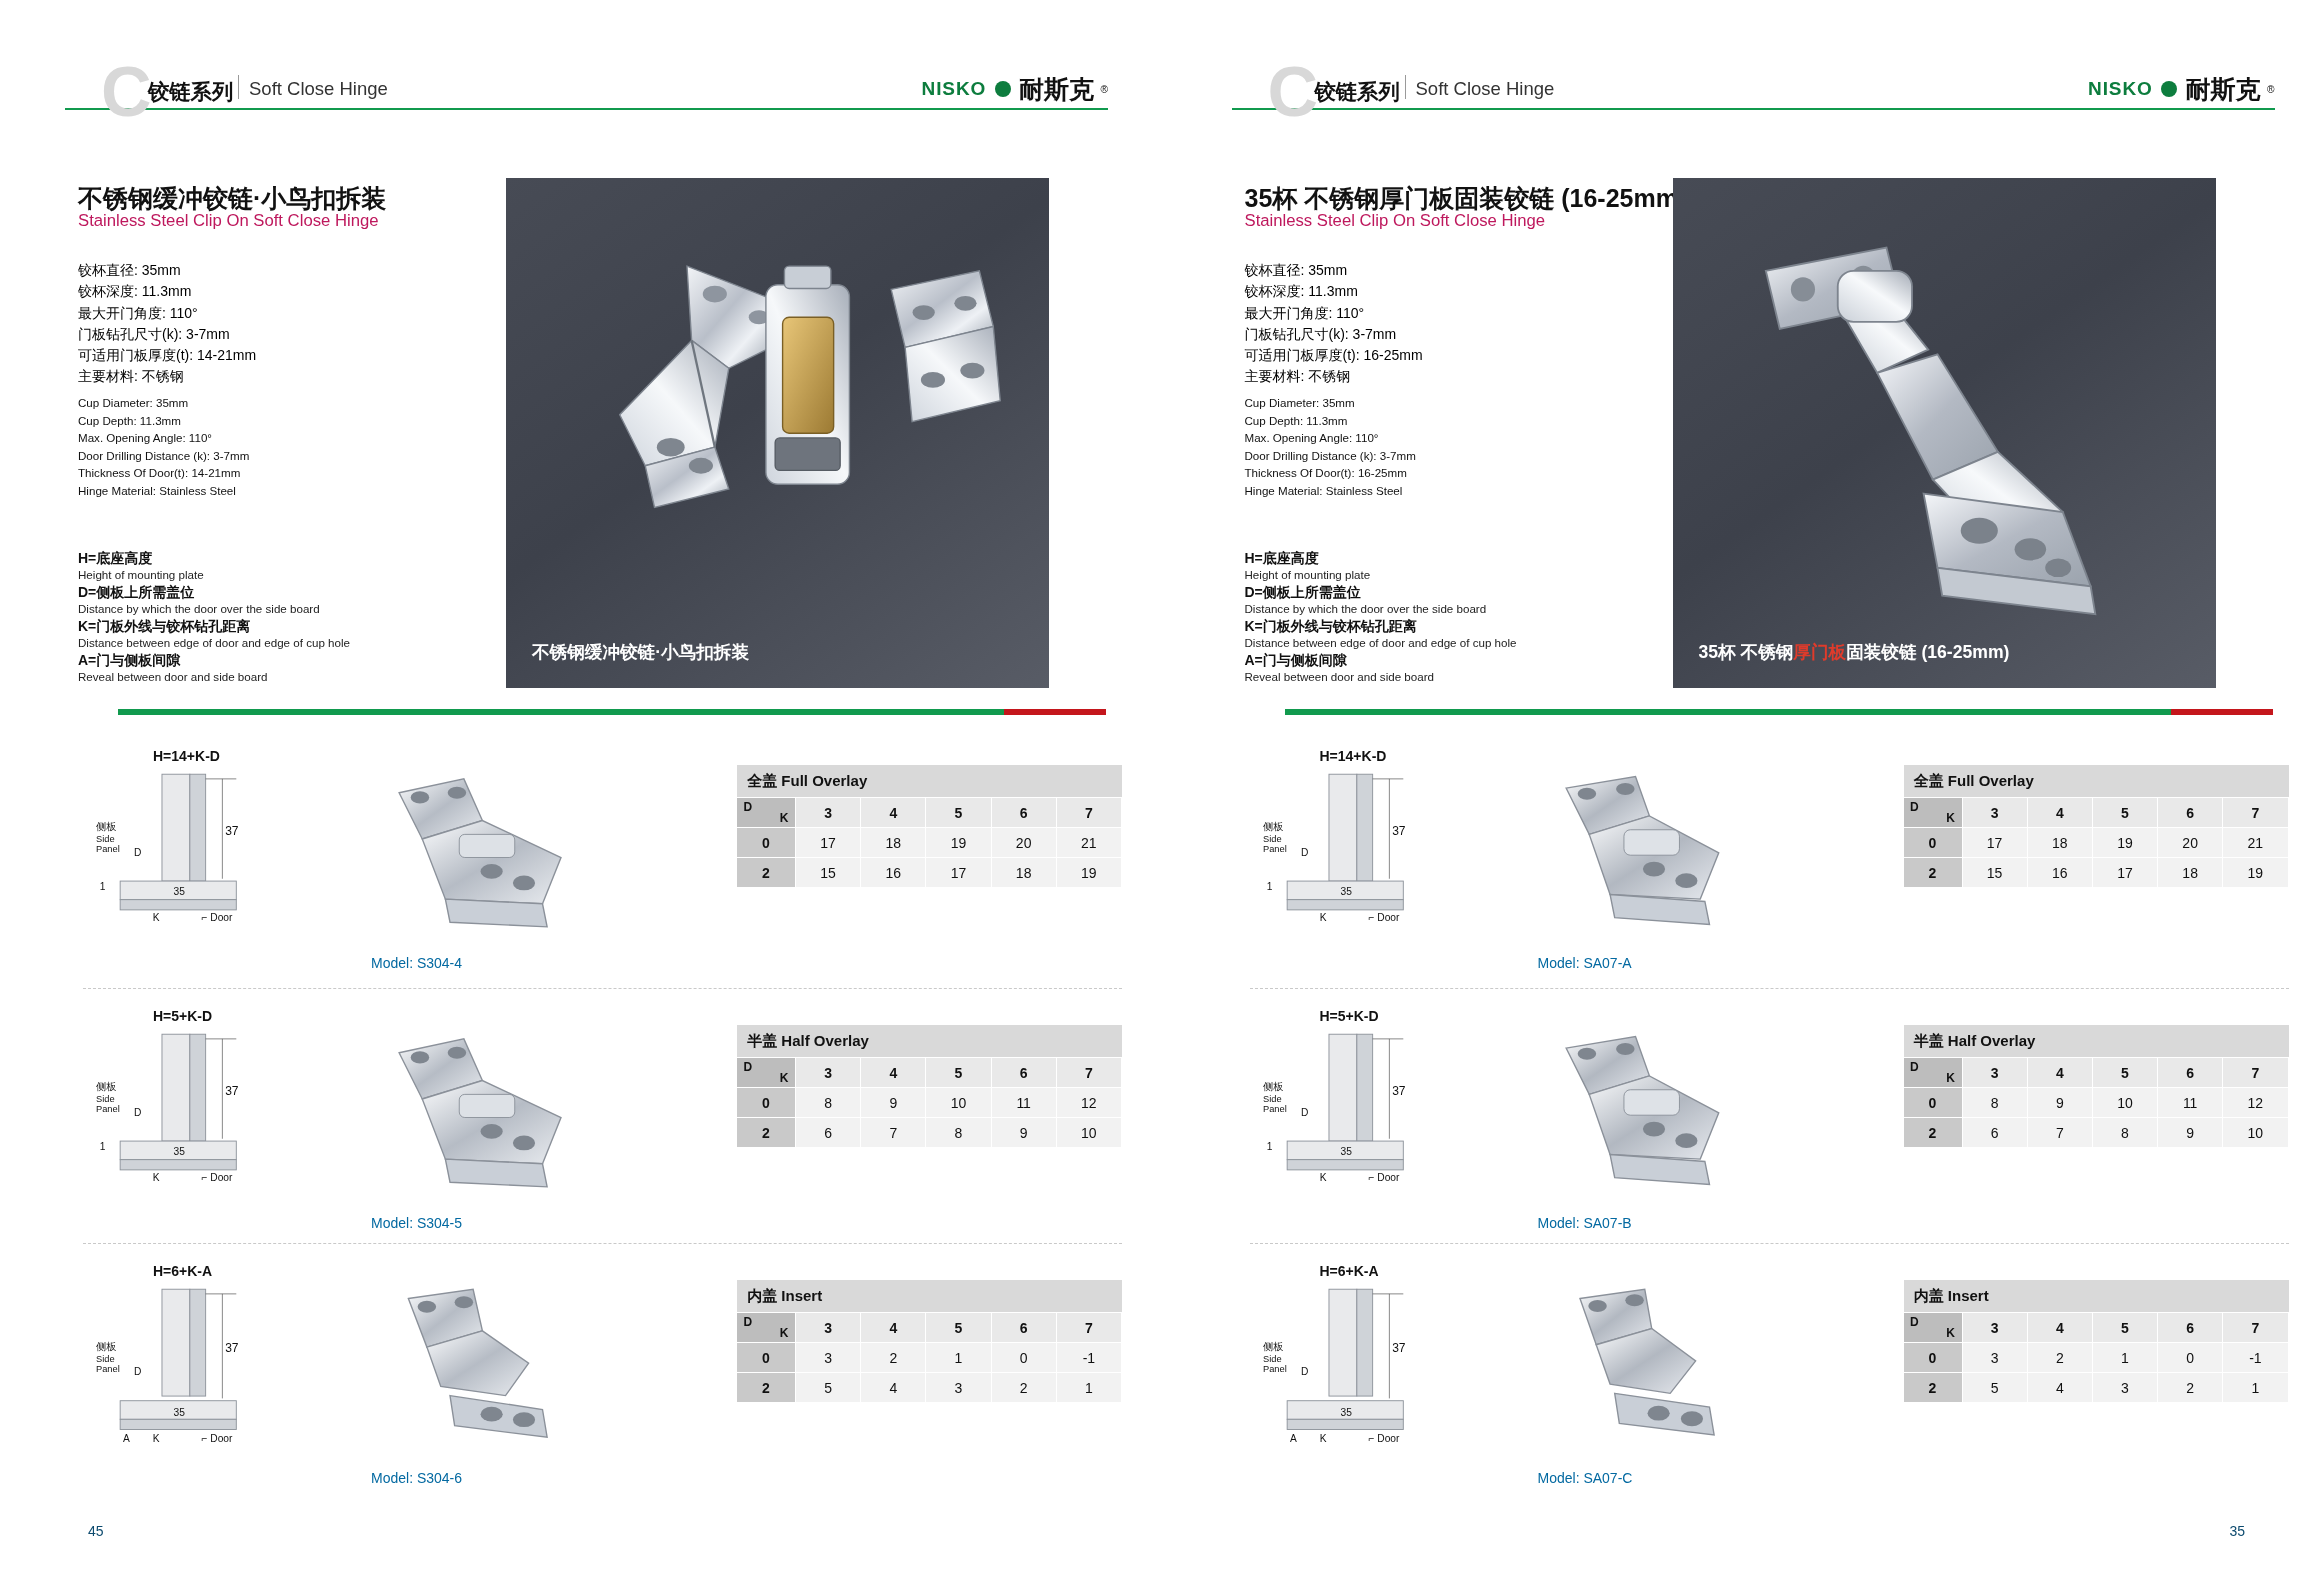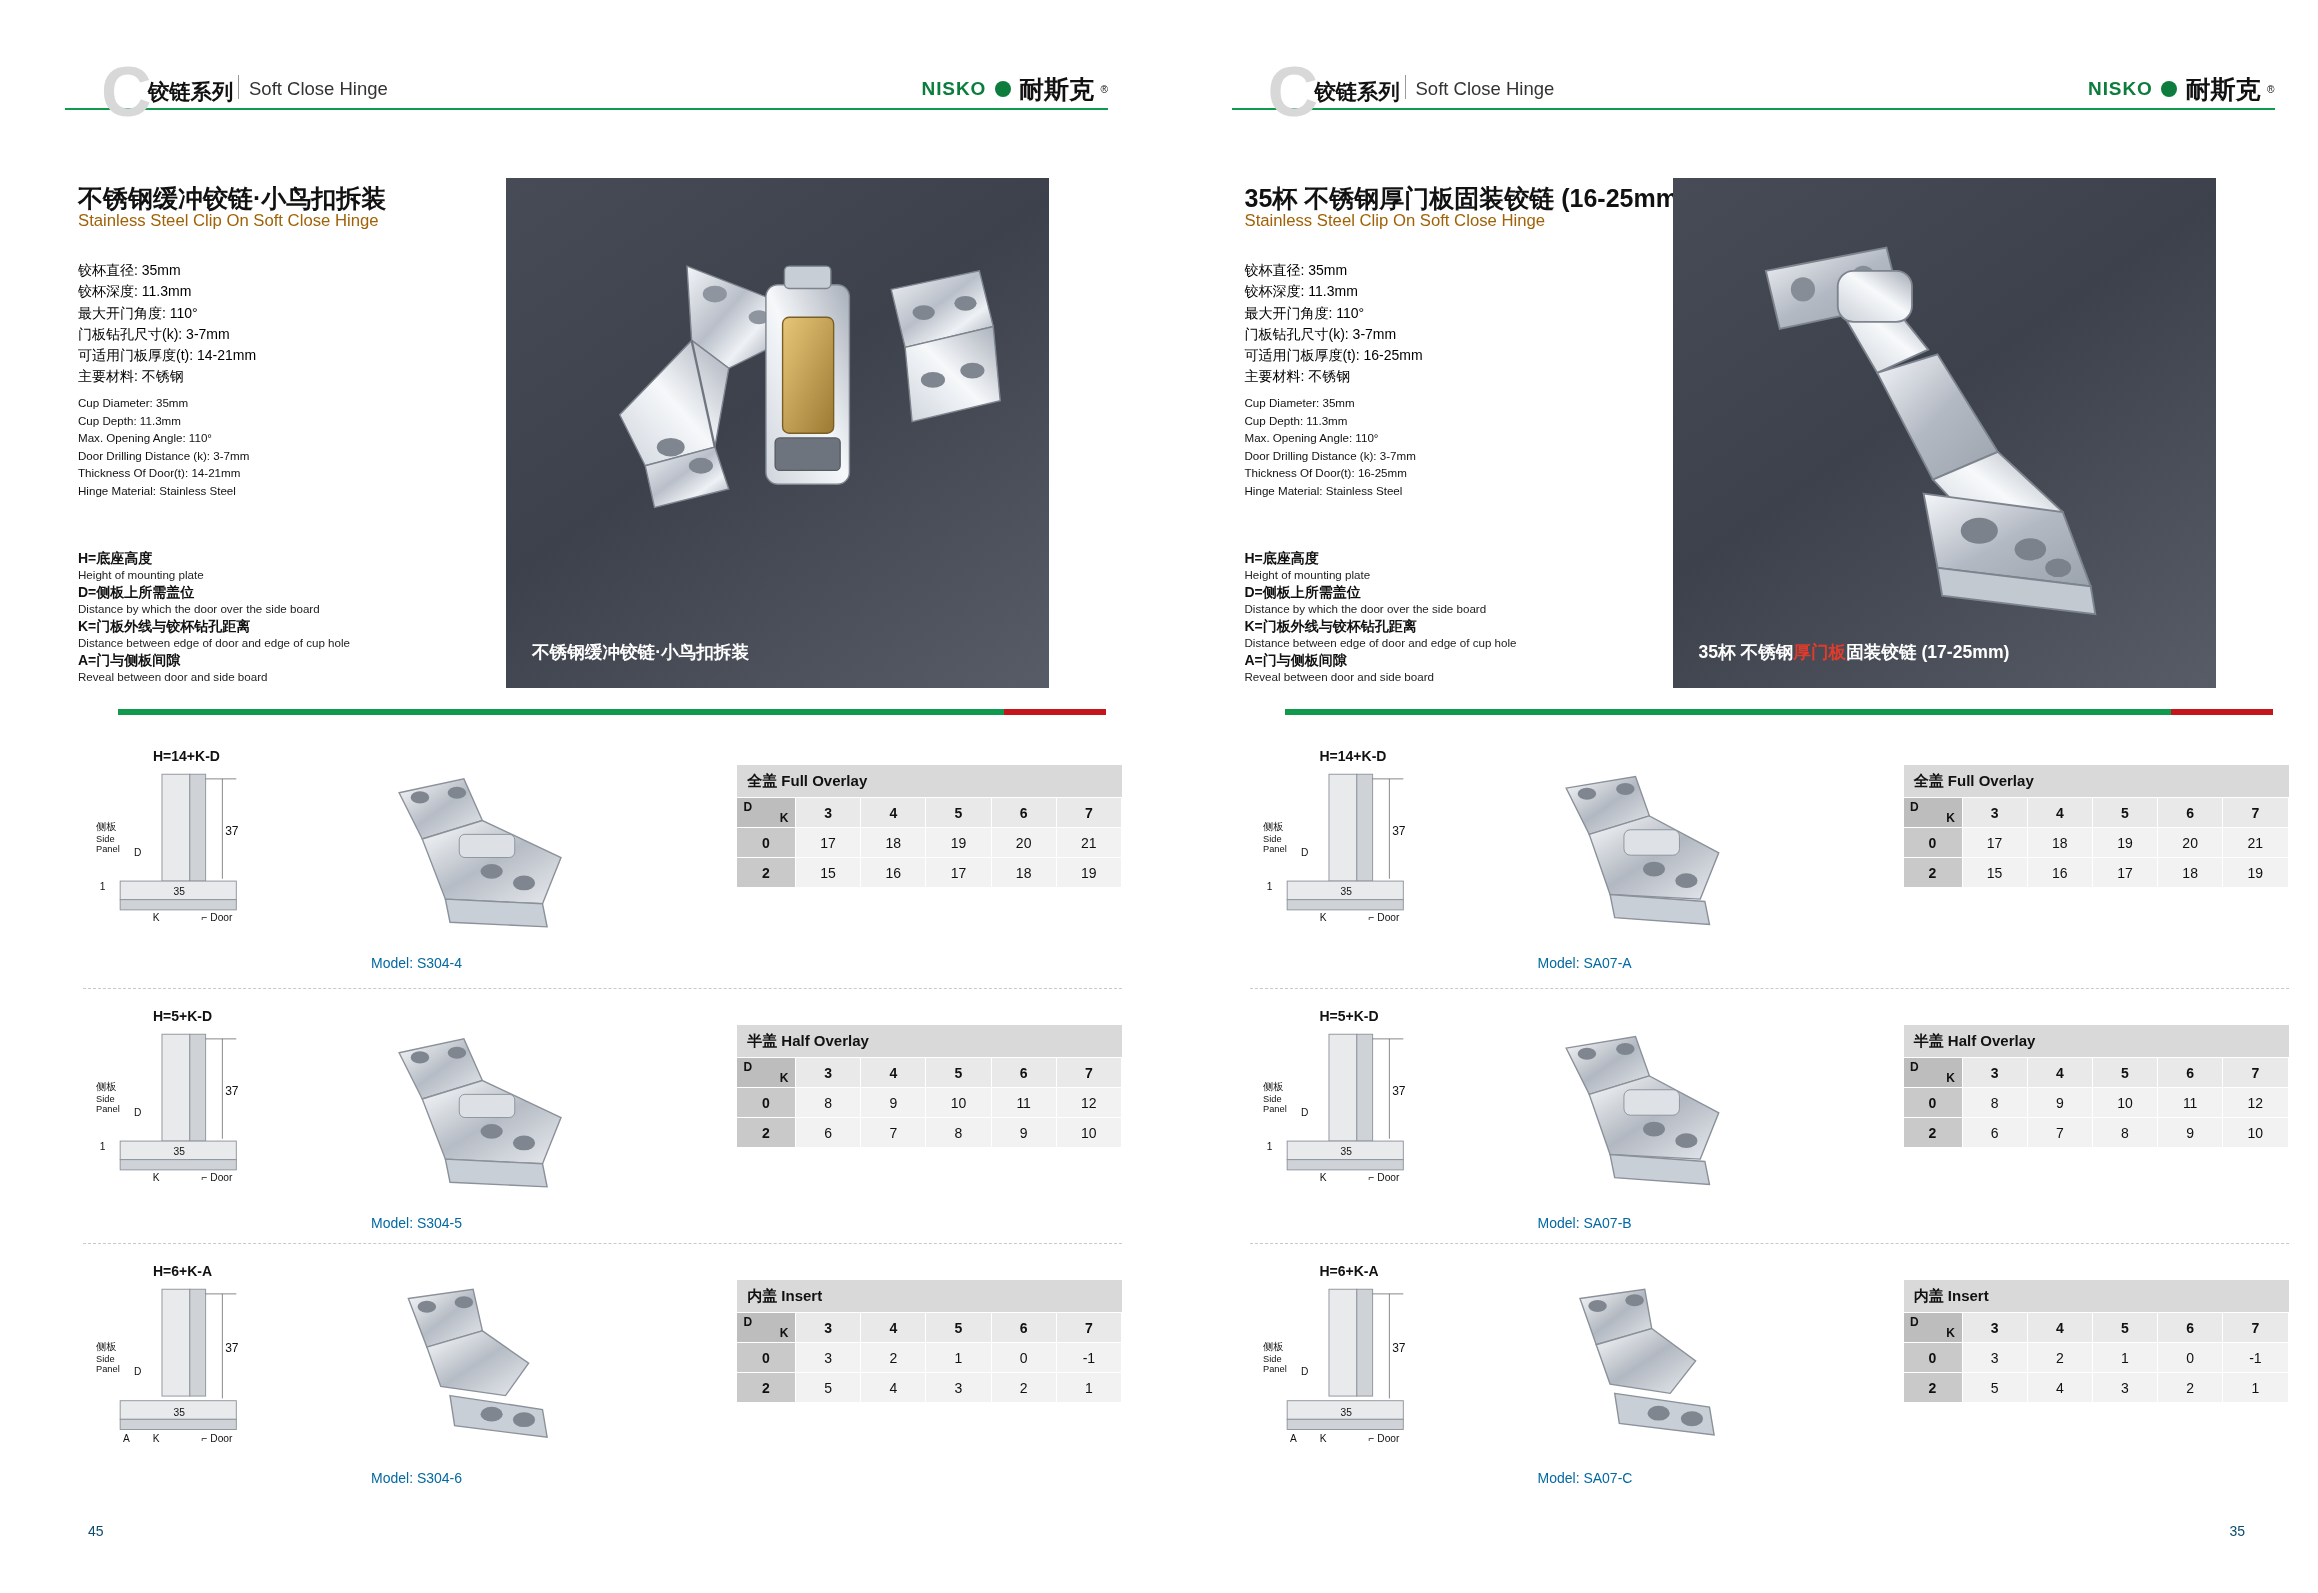--- a/index.html
+++ b/index.html
@@ -50,21 +50,21 @@
   .logo .cn {
     font-size:25px; font-weight:bold; color:#111;
   }
   .logo .reg { font-size:10.2px; vertical-align:super; color:#111; }
 
   
   .prod-title-cn {
     position:absolute; left:78px; top:182px; font-size:25px; font-weight:bold;
   }
   .prod-title-en {
-    position:absolute; left:78px; top:211px; font-size:16.7px; color:#a16207;
+    position:absolute; left:78px; top:211px; font-size:16.7px; color:#be185d;
   }
   .spec-cn {
     position:absolute; left:78px; top:260px; font-size:14px; line-height:1.52;
     color:#000000;
   }
   .spec-en {
     position:absolute; left:78px; top:394px; font-size:11.6px; line-height:1.52;
     color:#111;
   }
   .legend {
@@ -523,21 +523,21 @@
           <rect x="215" y="80" width="160" height="110" rx="34" fill="url(#rmt2)" stroke="#7d848e" stroke-width="4"></rect>
           <path d="M300 300 L430 260 L560 470 L420 530 Z" fill="url(#rmt1)" stroke="#7d848e" stroke-width="4"></path>
           <path d="M420 530 L560 470 L700 600 L560 680 Z" fill="url(#rmt2)" stroke="#7d848e" stroke-width="4"></path>
           <path d="M400 560 L700 600 L760 760 L430 720 Z" fill="url(#rmt1)" stroke="#7d848e" stroke-width="4"></path>
           <ellipse cx="520" cy="640" rx="40" ry="28" fill="#7b828b"></ellipse>
           <ellipse cx="630" cy="680" rx="34" ry="24" fill="#7b828b"></ellipse>
           <ellipse cx="690" cy="720" rx="28" ry="20" fill="#7b828b"></ellipse>
           <path d="M430 720 L760 760 L770 820 L440 780 Z" fill="#c3c9d1" stroke="#7d848e" stroke-width="4"></path>
         </g>
       </svg>
-      <div class="cap"><span>35杯 不锈钢</span><span class="red">厚门板</span><span>固装铰链 (17-25mm)</span></div>
+      <div class="cap"><span>35杯 不锈钢</span><span class="red">厚门板</span><span>固装铰链 (16-25mm)</span></div>
     </div>
 
     <div class="sep">
       <div class="green"></div>
       <div class="red"></div>
     </div>
 
     <div class="row r1">
       <div class="diagram">
         <div class="diag-label">H=14+K-D</div>

